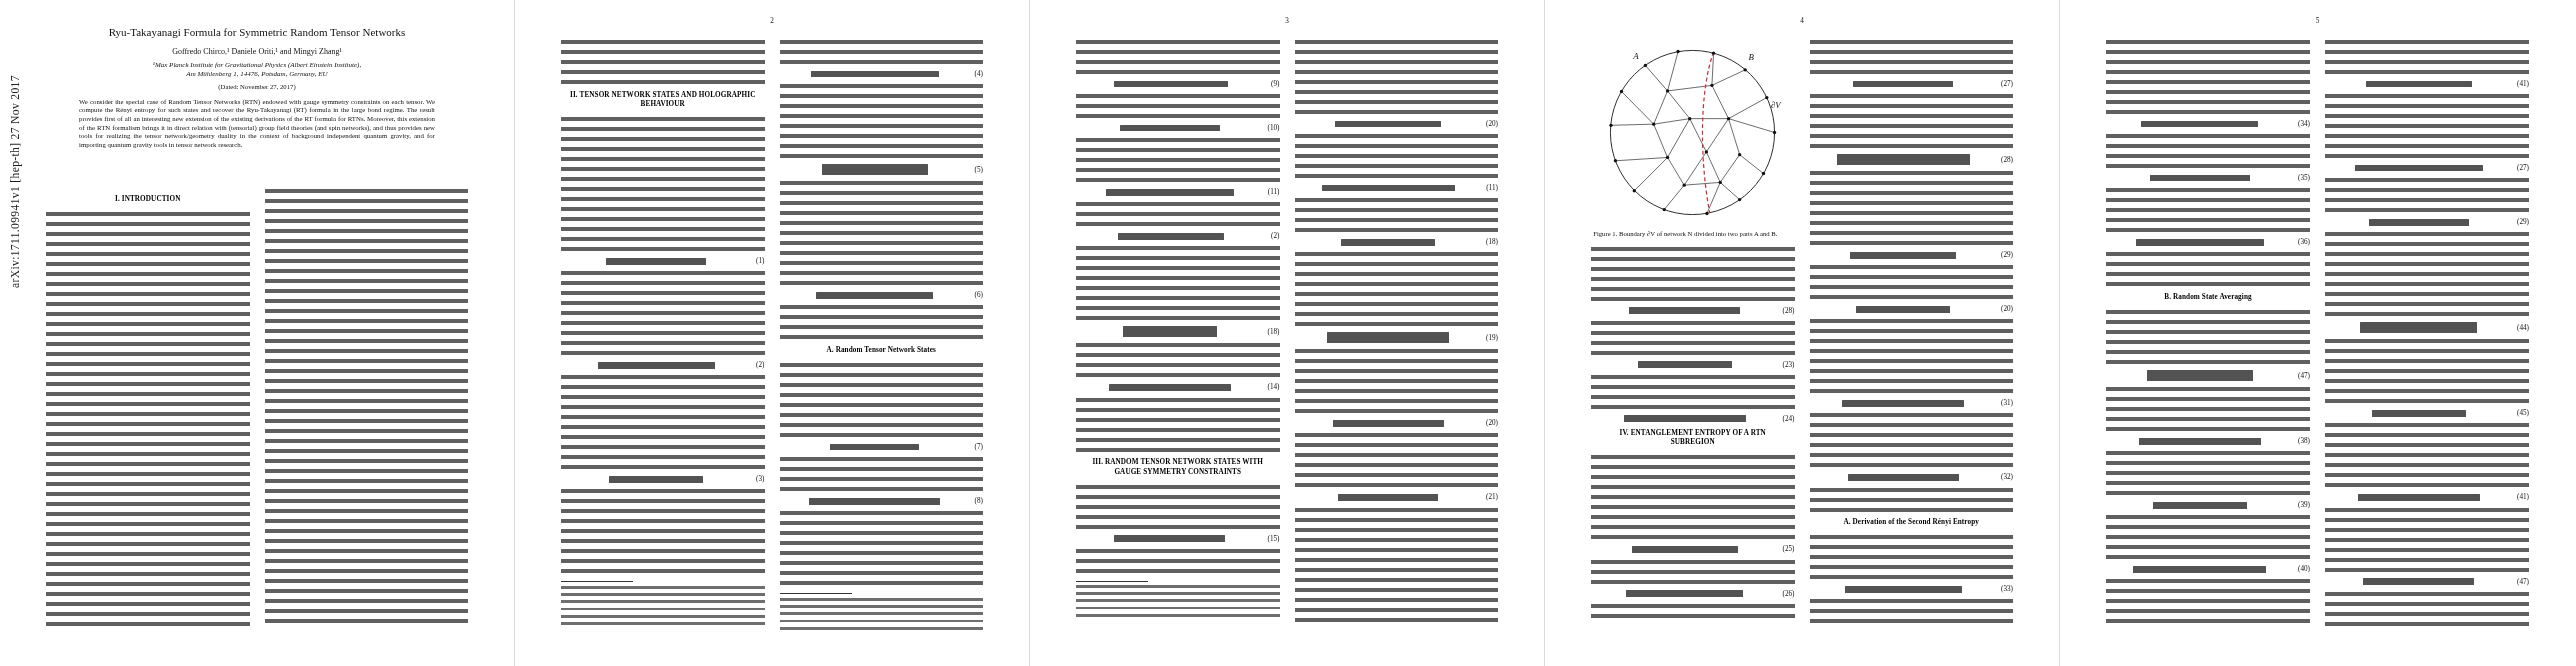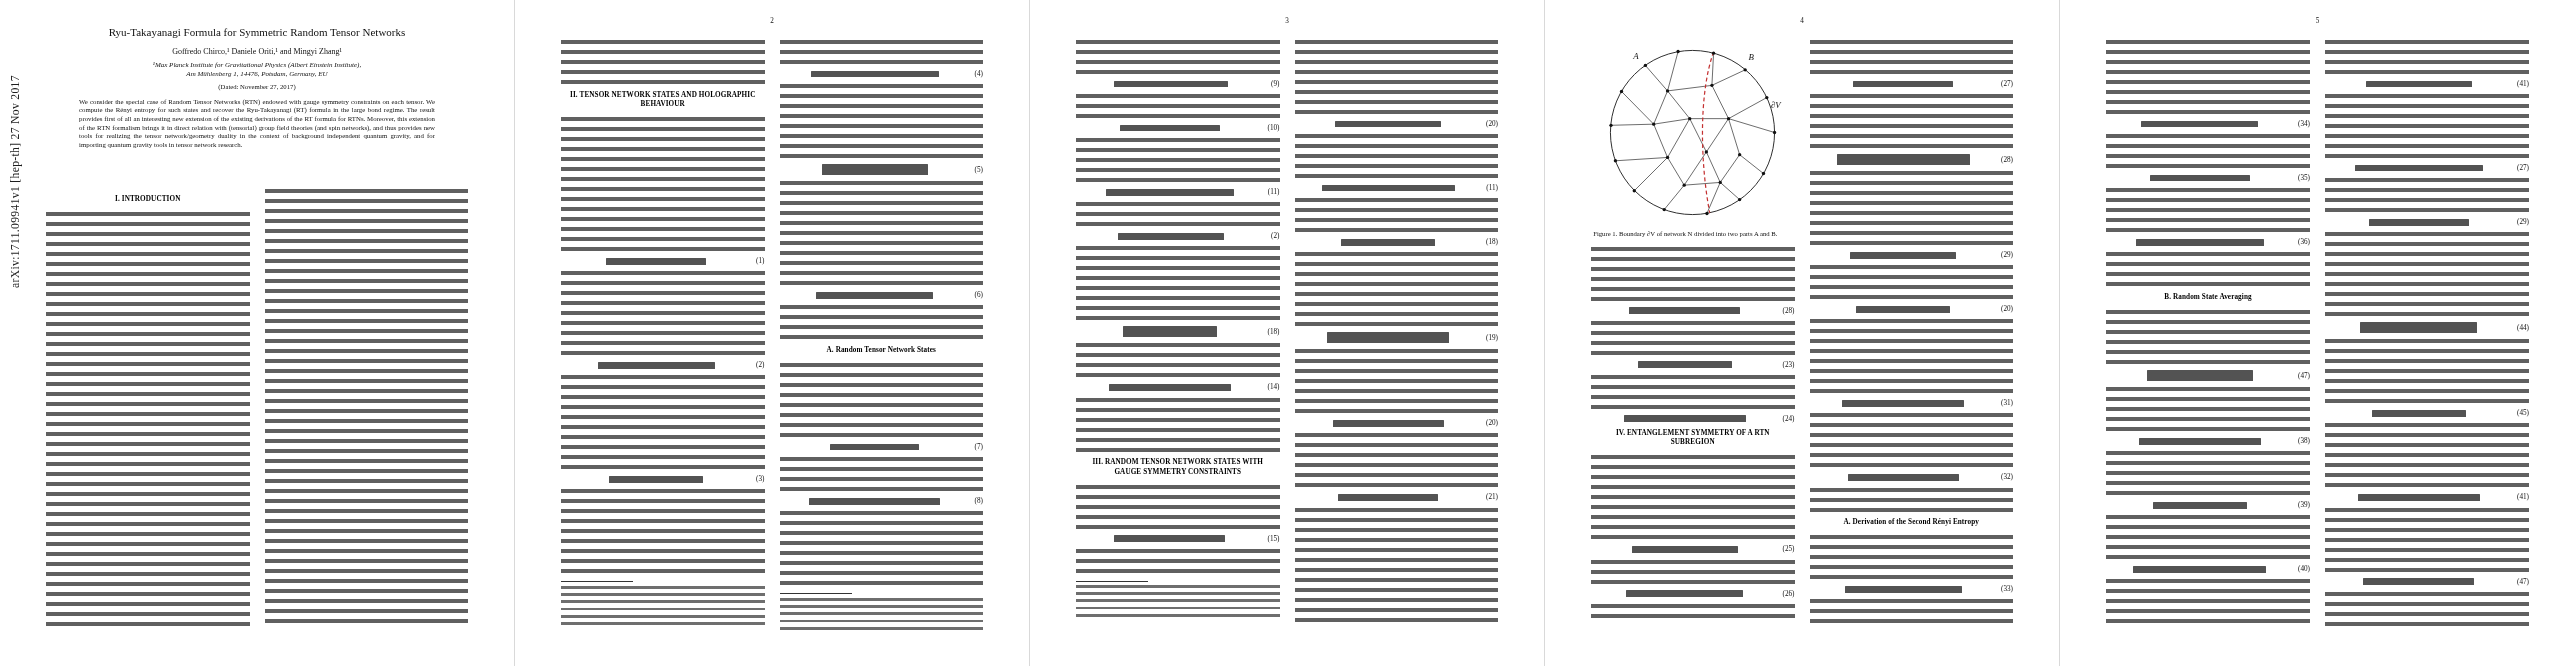--- a/index.html
+++ b/index.html
@@ -371,21 +371,21 @@
             </div>
             <div class="eq-num">(23)</div>
           </div>
           <div class="greek-text" style="height: 35px;"></div>
           <div class="eq-row">
             <div class="eq-center">
               <div class="eq-bar" style="width: 122px;"></div>
             </div>
             <div class="eq-num">(24)</div>
           </div>
-          <div class="sec-heading">IV.  ENTANGLEMENT SYMMETRY OF A RTN SUBREGION</div>
+          <div class="sec-heading">IV.  ENTANGLEMENT ENTROPY OF A RTN SUBREGION</div>
           <div class="greek-text" style="height: 85px;"></div>
           <div class="eq-row">
             <div class="eq-center">
               <div class="eq-bar" style="width: 106px;"></div>
             </div>
             <div class="eq-num">(25)</div>
           </div>
           <div class="greek-text" style="height: 25px;"></div>
           <div class="eq-row">
             <div class="eq-center">

